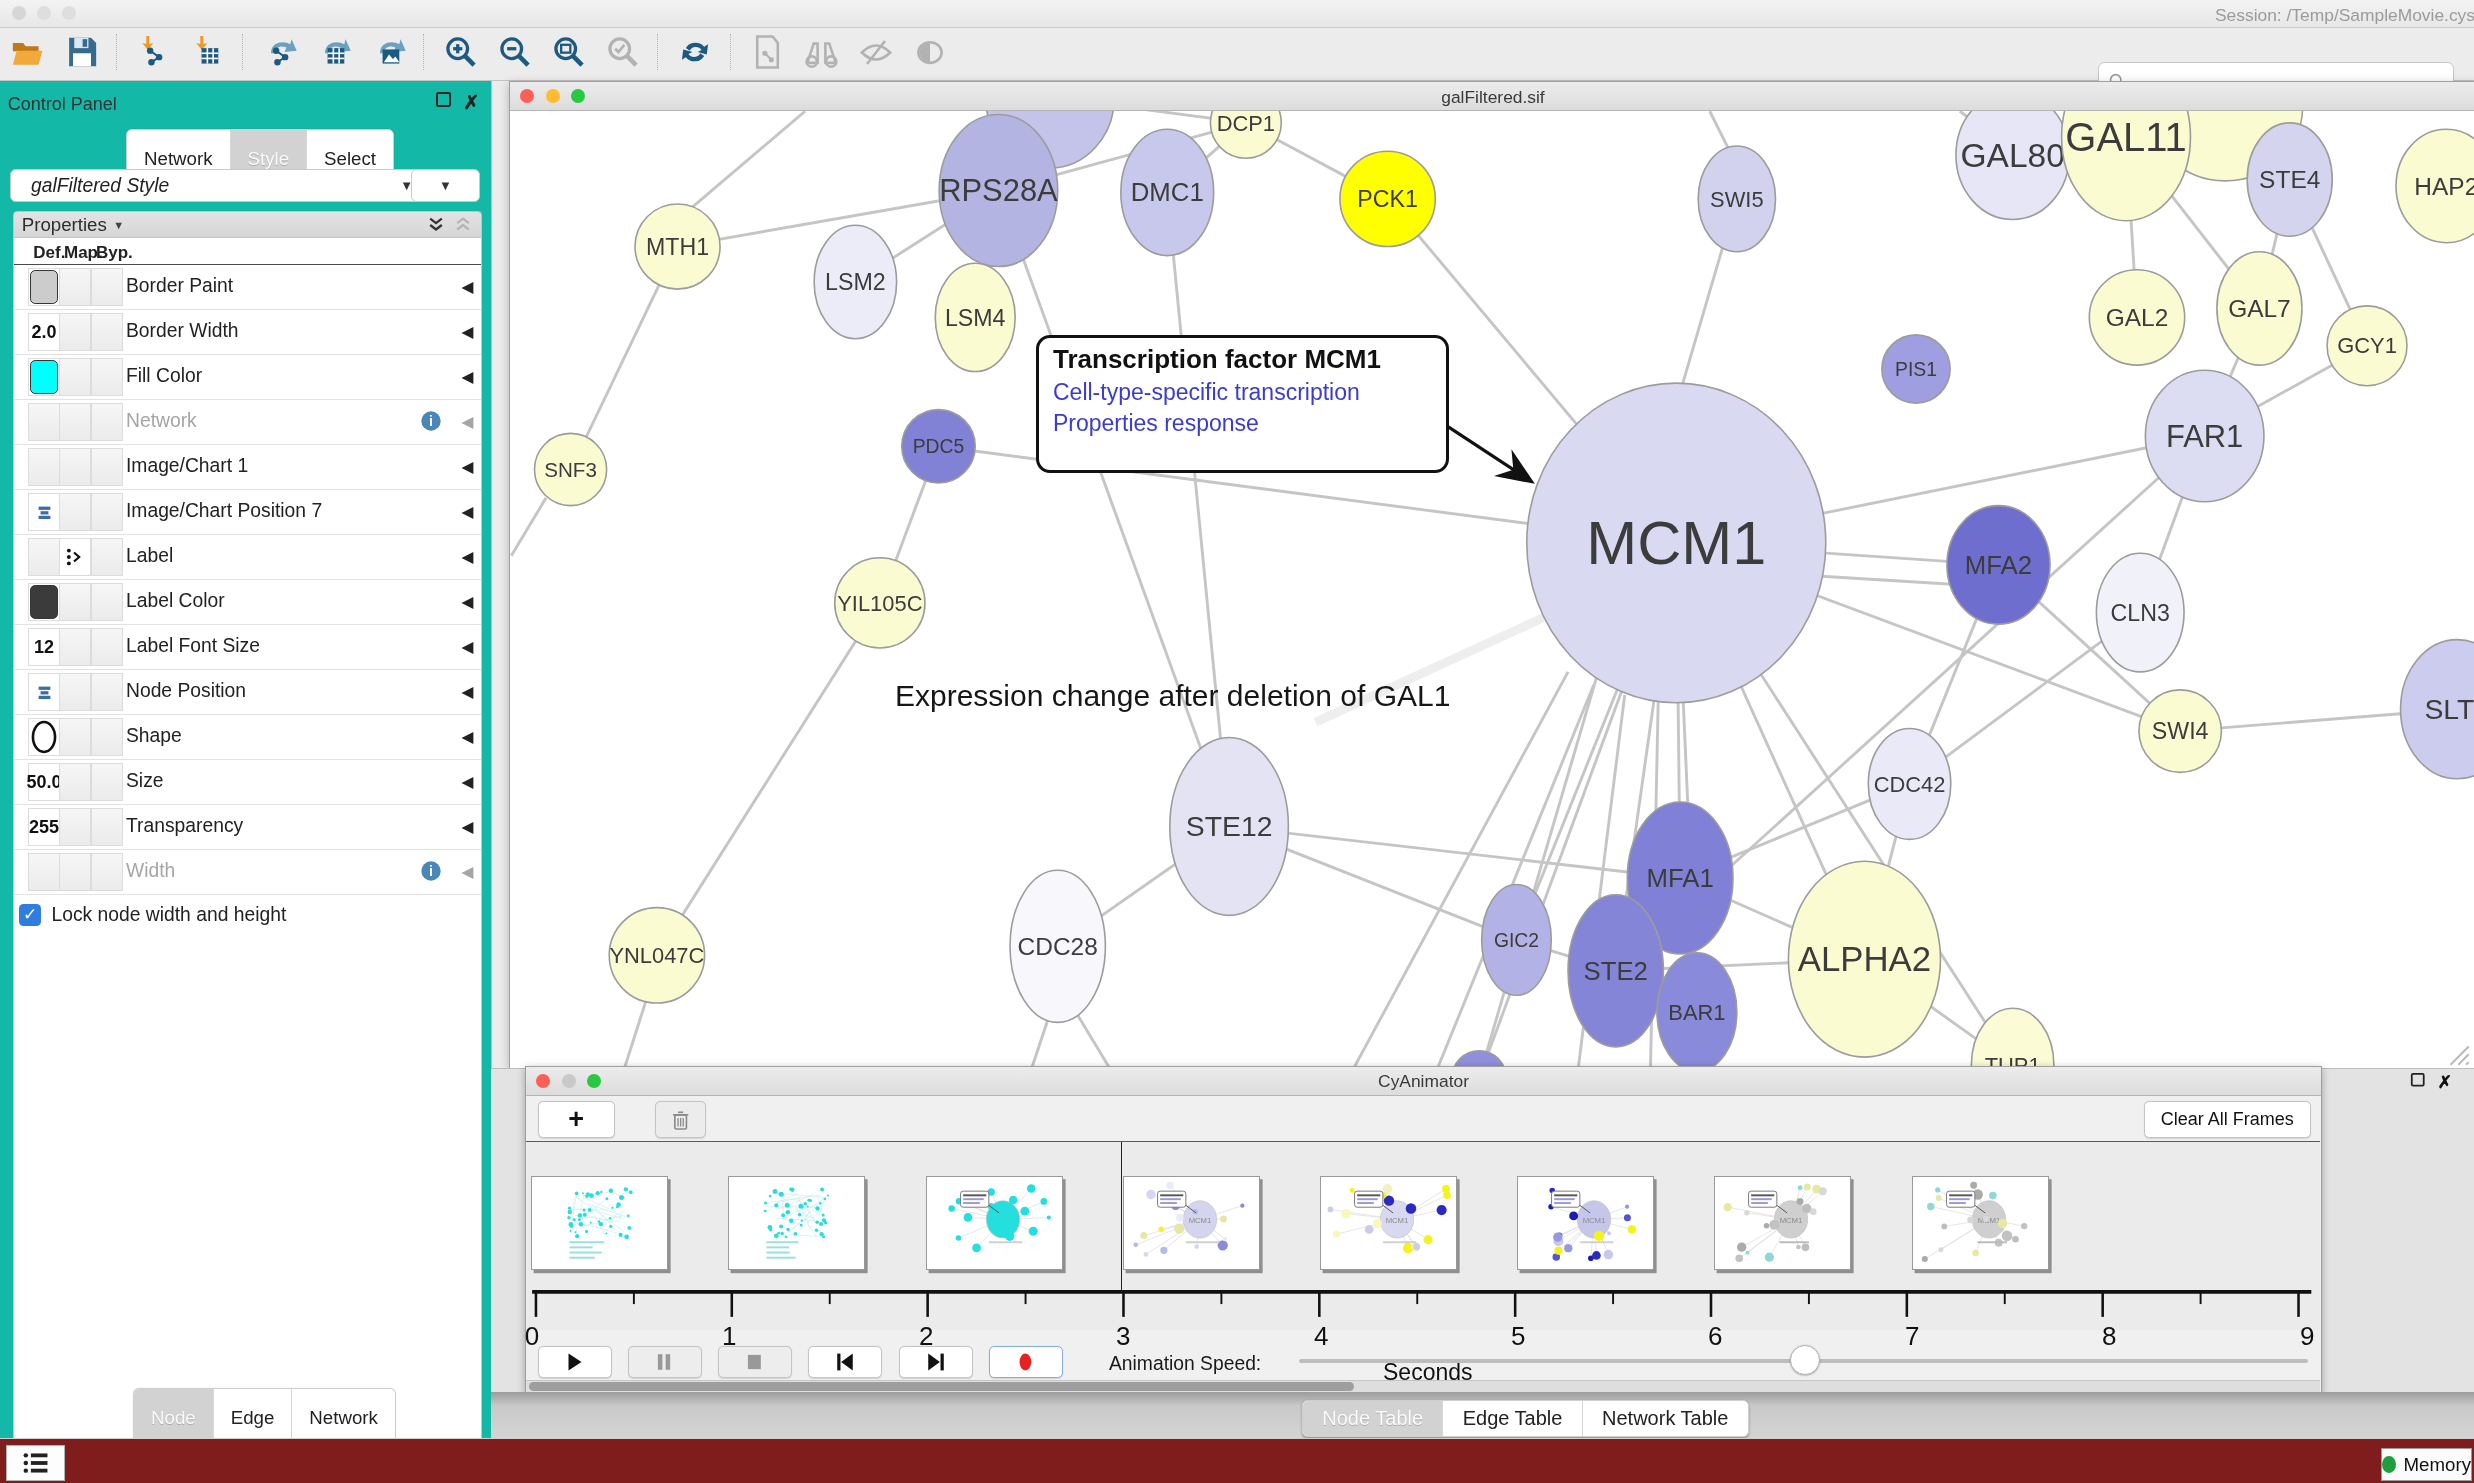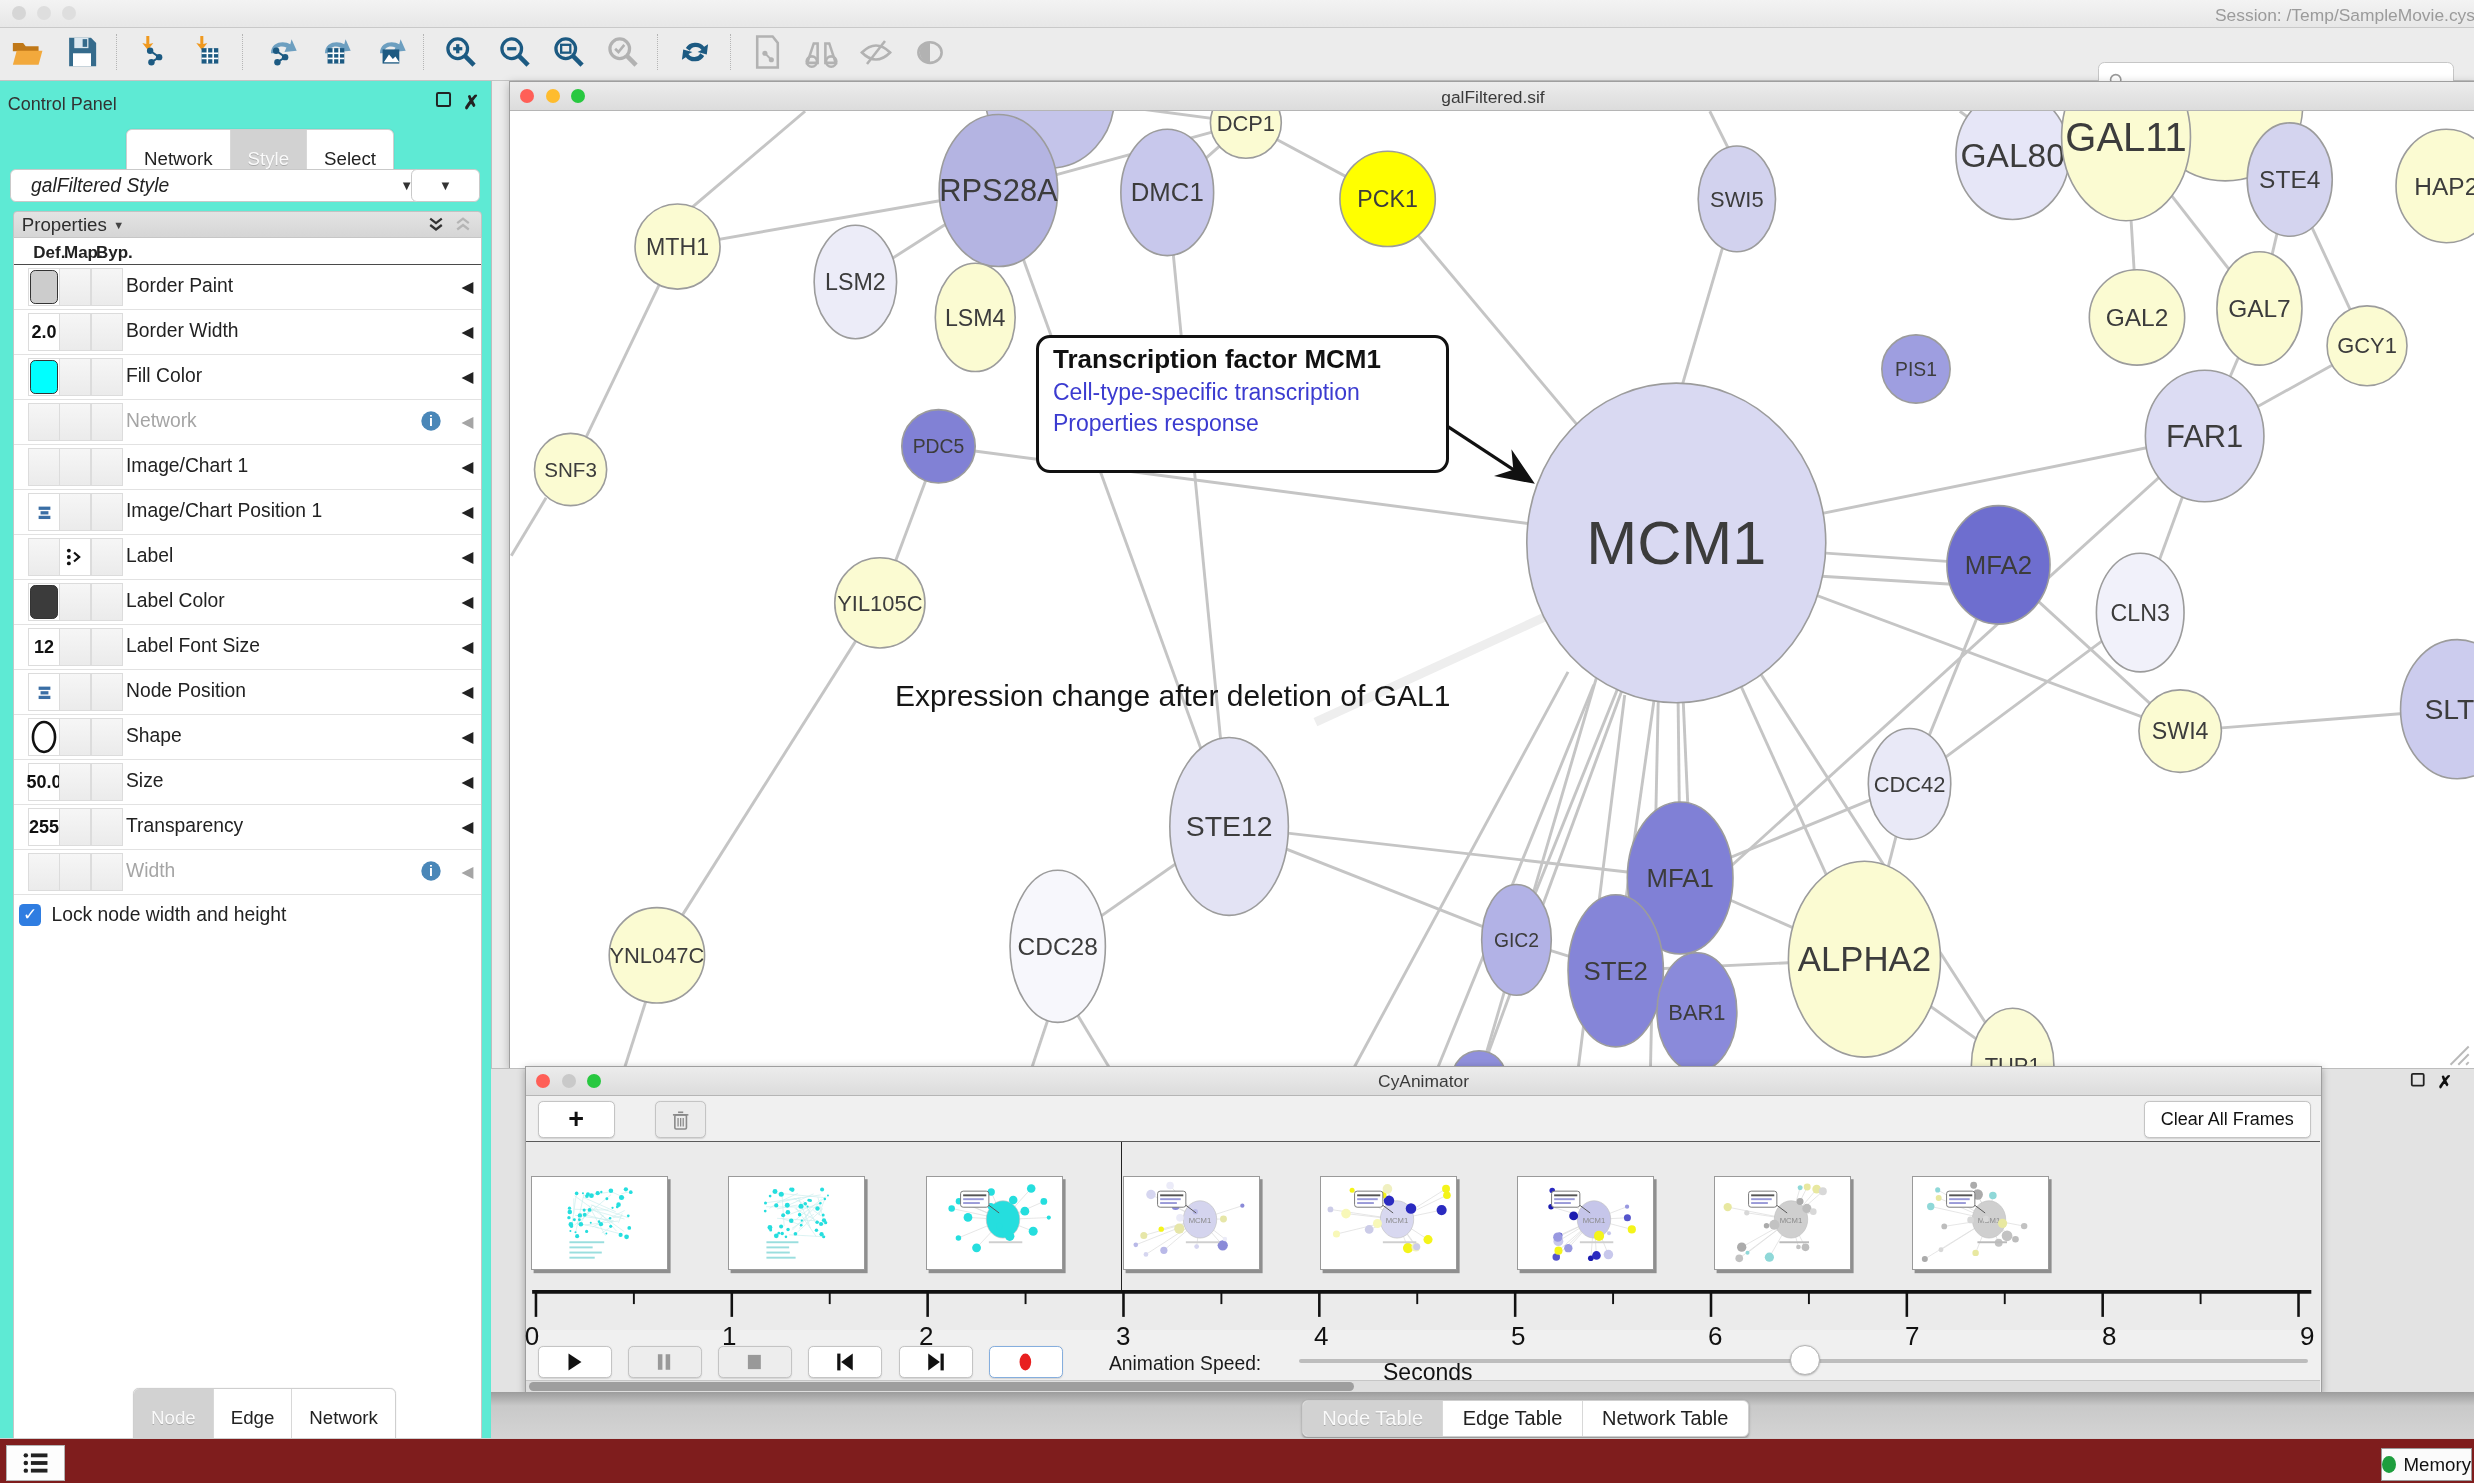--- a/index.html
+++ b/index.html
@@ -7,21 +7,21 @@
   .abs{position:absolute;}
   
   #titlebar{left:0;top:0;width:2475px;height:27px;background:linear-gradient(#f3f3f3,#e7e7e7);border-bottom:0.6px solid #c9c9c9;}
   #titlebar .t{width:100%;text-align:right;margin-top:5.2px;font-size:17.4px;color:#9b9b9b;}
   .light{width:14px;height:14px;border-radius:50%;display:inline-block;margin-right:8.4px;}
   #toolbar{left:0;top:28px;width:2475px;height:52px;background:#ececec;border-bottom:1.3px solid #c4c4c4;}
   .tbtn{position:absolute;top:3.9px;width:39px;height:41px;display:flex;align-items:center;justify-content:center;}
   .tsep{position:absolute;top:6.4px;width:0;height:36px;border-left:1.3px dotted #b5b5b5;}
   #searchbox{left:2098px;top:34px;width:354px;height:37px;background:#fff;border:1.3px solid #c6c6c6;border-radius:6.4px;display:flex;align-items:center;}
   
-  #cpanel{left:0;top:81px;width:491px;height:1357px;background:#5eead4;border-right:1.3px solid #bdbdbd;}
+  #cpanel{left:0;top:81px;width:491px;height:1357px;background:#14b8a6;border-right:1.3px solid #bdbdbd;}
   #cp-title{left:7.7px;top:13px;font-size:18px;color:#333;}
   .winbtns{position:absolute;display:flex;gap:11.6px;color:#222;}
   .seg{position:absolute;display:flex;background:#fff;border:0.6px solid #cfcfcf;border-radius:5.8px;overflow:hidden;box-shadow:0 0.6px 1.3px rgba(0,0,0,.15);}
   .seg div{padding:18px 17px;font-size:18.7px;color:#222;border-right:0.6px solid #d8d8d8;}
   .seg div:last-child{border-right:none;}
   .seg .on{background:#d2d2d2;color:#fafafa;text-shadow:0 0.6px 0.6px #aaa;}
   #style-select{left:10px;top:88px;width:382px;height:31px;background:#fff;border:1.3px solid #c9c9c9;border-radius:5.8px;display:flex;align-items:center;justify-content:space-between;padding:0 20px;font-size:19.3px;color:#222;font-style:italic;}
   #style-menu-btn{left:411px;top:88px;width:67px;height:31px;background:#fff;border:1.3px solid #c9c9c9;border-radius:5.8px;display:flex;align-items:center;justify-content:center;}
   #props-hdr{left:13px;top:130px;width:467px;height:26px;background:linear-gradient(#e3e3e3,#d5d5d5);border:0.6px solid #c2c2c2;border-radius:3.9px 3.9px 0 0;display:flex;align-items:center;font-size:18.7px;color:#2e2e2e;}
   #props-box{left:13px;top:156px;width:467px;height:1219px;background:#fff;border:0.6px solid #c6c6c6;overflow:hidden;}
@@ -348,21 +348,21 @@
           <div class="prow">
             <div class="pcell" style="left:14px;background:#fff;">
               <svg width="17" height="17" viewBox="0 0 26 26">
                 <rect x="4" y="4" width="18" height="5" fill="#3a6ea5"></rect>
                 <rect x="7" y="11" width="12" height="5" fill="#3a6ea5"></rect>
                 <rect x="4" y="18" width="18" height="5" fill="#3a6ea5"></rect>
               </svg>
             </div>
             <div class="pcell" style="left:45px;"></div>
             <div class="pcell" style="left:77px;"></div>
-            <span class="plabel ">Image/Chart Position 1</span>
+            <span class="plabel ">Image/Chart Position 7</span>
             <span class="parrow ">◀</span>
           </div>
           <div class="prow">
             <div class="pcell" style="left:14px;"></div>
             <div class="pcell" style="left:45px;background:#fff;">
               <svg width="19.3" height="22" viewBox="0 0 30 34">
                 <circle cx="6" cy="7" r="3" fill="#111"></circle>
                 <circle cx="6" cy="17" r="3" fill="#111"></circle>
                 <circle cx="6" cy="27" r="3" fill="#111"></circle>
                 <path d="M14 10 l8 7 l-8 7" fill="none" stroke="#111" stroke-width="3.5"></path>

